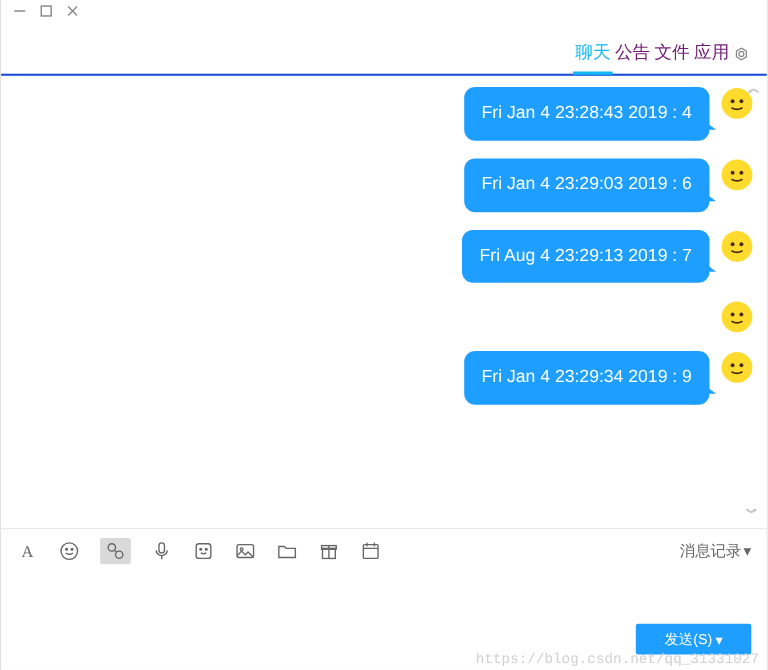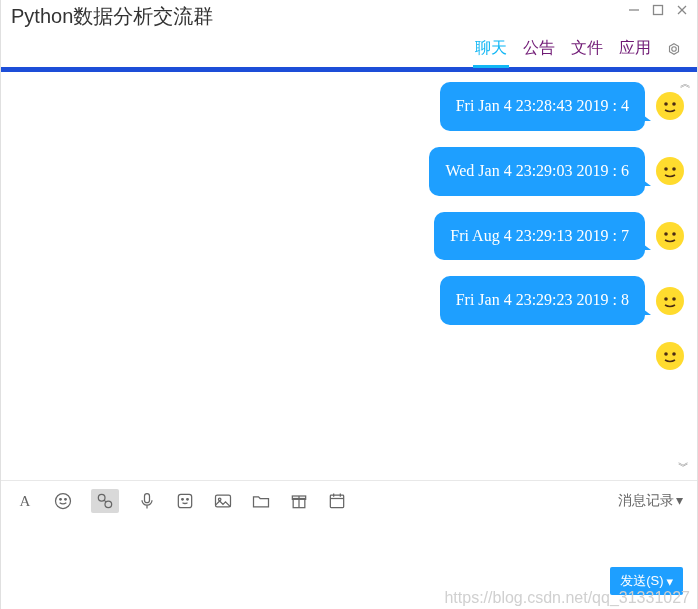--- a/index.html
+++ b/index.html
@@ -43,23 +43,22 @@
       height: 14px;
       display: flex;
       align-items: center;
       justify-content: center;
       cursor: pointer;
     }
     .tabs-row {
       display: flex;
       justify-content: flex-end;
       align-items: center;
-      gap: 12px;
       padding: 0 14px 4px;
-      border-bottom: 5px solid #1d4ed8;
+      border-bottom: 2px solid #1d4ed8;
     }
     .tab {
       font-size: 16px;
       color: #701a75;
       padding: 4px 2px;
       cursor: pointer;
       position: relative;
     }
     .tab.active {
       color: #12b7f5;
@@ -79,24 +78,23 @@
     .chat-area {
       flex: 1;
       overflow: hidden;
       position: relative;
       background: #fff;
       padding: 10px 12px 2px;
     }
     .msg-row {
       display: flex;
       justify-content: flex-end;
-      align-items: center;
+      align-items: flex-start;
       margin-bottom: 16px;
       gap: 10px;
-      font-family: Liberation Serif, serif;
     }
     .bubble {
       background: #1e9fff;
       color: #fff;
       padding: 14px 16px;
       border-radius: 10px;
       font-size: 16px;
       line-height: 1.3;
       position: relative;
       max-width: 75%;
@@ -174,46 +172,46 @@
       padding: 4px 14px;
       position: relative;
     }
     .send-btn {
       position: absolute;
       right: 14px;
       bottom: 14px;
       background: #1e9fff;
       color: #fff;
       border: none;
-      padding: 5px 10px;
+      padding: 5px 26px;
       font-size: 13px;
       border-radius: 2px;
       cursor: pointer;
       display: flex;
       align-items: center;
       gap: 3px;
       font-family: inherit;
     }
     .watermark {
       position: absolute;
       right: 8px;
       bottom: 2px;
-      font-size: 16px;
+      font-size: 13px;
       color: #d0d0d0;
       pointer-events: none;
+      font-family: Liberation Mono, monospace;
     }
     svg { display: block; }
   </style>
 </head>
 <body>
 
 <div class="window">
 
   <div class="titlebar">
-    <div class="title">Python数据分析交流群</div>
     <div class="win-controls">
       <div class="win-btn">
         <svg width="14" height="14" viewBox="0 0 14 14">
             <line x1="2" y1="7" x2="12" y2="7" stroke="#888" stroke-width="1.3"></line>
           </svg>
       </div>
       <div class="win-btn">
         <svg width="14" height="14" viewBox="0 0 14 14">
             <rect x="2.5" y="2.5" width="9" height="9" fill="none" stroke="#888" stroke-width="1.3"></rect>
           </svg>
@@ -248,21 +246,21 @@
       <div class="avatar-img">
         <svg width="30" height="30" viewBox="0 0 30 30">
             <circle cx="15" cy="15" r="14" fill="#ffdb2e"></circle>
             <circle cx="11" cy="13" r="1.8" fill="#4a2b14"></circle>
             <circle cx="19" cy="13" r="1.8" fill="#4a2b14"></circle>
             <path d="M10 19 Q15 22 20 19" stroke="#4a2b14" stroke-width="1.6" fill="none"></path>
           </svg>
       </div>
     </div>
     <div class="msg-row">
-      <div class="bubble">Wed Jan  4 23:29:03 2019 : 6</div>
+      <div class="bubble">Fri Jan  4 23:29:03 2019 : 6</div>
       <div class="avatar-img">
         <svg width="30" height="30" viewBox="0 0 30 30">
             <circle cx="15" cy="15" r="14" fill="#ffdb2e"></circle>
             <circle cx="11" cy="13" r="1.8" fill="#4a2b14"></circle>
             <circle cx="19" cy="13" r="1.8" fill="#4a2b14"></circle>
             <path d="M10 19 Q15 22 20 19" stroke="#4a2b14" stroke-width="1.6" fill="none"></path>
           </svg>
       </div>
     </div>
     <div class="msg-row">
@@ -270,31 +268,31 @@
       <div class="avatar-img">
         <svg width="30" height="30" viewBox="0 0 30 30">
             <circle cx="15" cy="15" r="14" fill="#ffdb2e"></circle>
             <circle cx="11" cy="13" r="1.8" fill="#4a2b14"></circle>
             <circle cx="19" cy="13" r="1.8" fill="#4a2b14"></circle>
             <path d="M10 19 Q15 22 20 19" stroke="#4a2b14" stroke-width="1.6" fill="none"></path>
           </svg>
       </div>
     </div>
     <div class="msg-row">
-      <div class="bubble">Fri Jan  4 23:29:23 2019 : 8</div>
-      <div class="avatar-img">
-        <svg width="30" height="30" viewBox="0 0 30 30">
-            <circle cx="15" cy="15" r="14" fill="#ffdb2e"></circle>
-            <circle cx="11" cy="13" r="1.8" fill="#4a2b14"></circle>
-            <circle cx="19" cy="13" r="1.8" fill="#4a2b14"></circle>
-            <path d="M10 19 Q15 22 20 19" stroke="#4a2b14" stroke-width="1.6" fill="none"></path>
-          </svg>
-      </div>
-    </div>
-    <div class="msg-row">
+      <div class="avatar-img">
+        <svg width="30" height="30" viewBox="0 0 30 30">
+            <circle cx="15" cy="15" r="14" fill="#ffdb2e"></circle>
+            <circle cx="11" cy="13" r="1.8" fill="#4a2b14"></circle>
+            <circle cx="19" cy="13" r="1.8" fill="#4a2b14"></circle>
+            <path d="M10 19 Q15 22 20 19" stroke="#4a2b14" stroke-width="1.6" fill="none"></path>
+          </svg>
+      </div>
+    </div>
+    <div class="msg-row">
+      <div class="bubble">Fri Jan  4 23:29:34 2019 : 9</div>
       <div class="avatar-img">
         <svg width="30" height="30" viewBox="0 0 30 30">
             <circle cx="15" cy="15" r="14" fill="#ffdb2e"></circle>
             <circle cx="11" cy="13" r="1.8" fill="#4a2b14"></circle>
             <circle cx="19" cy="13" r="1.8" fill="#4a2b14"></circle>
             <path d="M10 19 Q15 22 20 19" stroke="#4a2b14" stroke-width="1.6" fill="none"></path>
           </svg>
       </div>
     </div>
 

